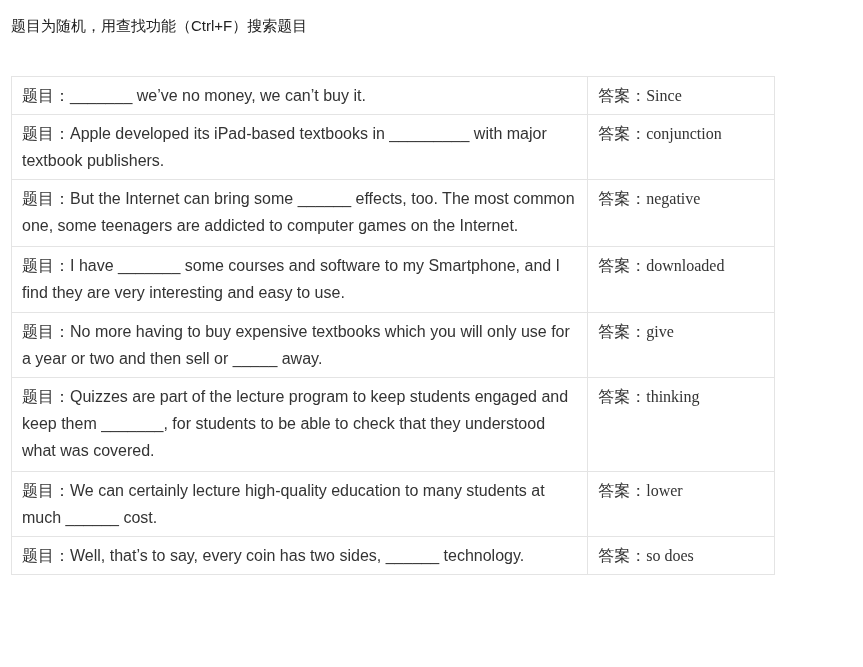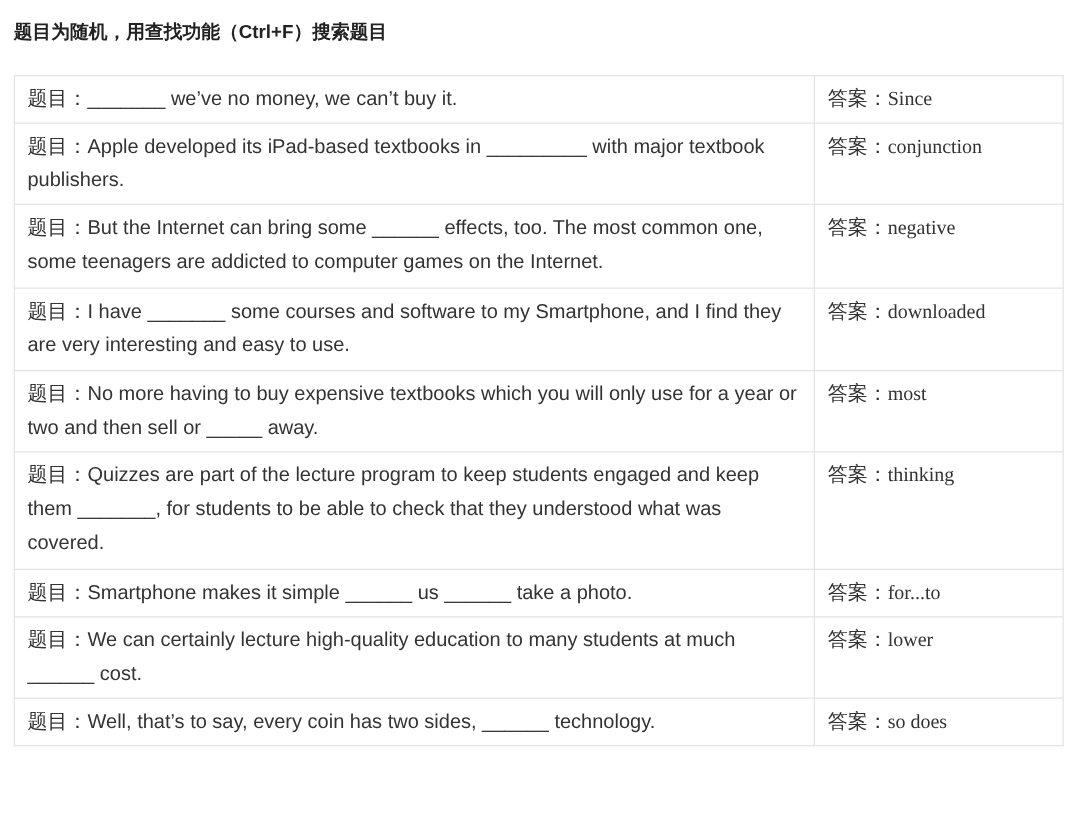--- a/index.html
+++ b/index.html
@@ -3,26 +3,26 @@
 <meta charset="utf-8">
 <style>
   html, body { margin: 0; padding: 0; background: #ffffff; }
   body {
     width: 863px; height: 667px; overflow: hidden;
     font-family: "Liberation Sans", "DejaVu Sans", sans-serif;
     color: #333333;
   }
   .page-title {
     position: absolute; left: 11px; top: 16px;
-    font-size: 15px; font-weight: bold; color: #222222;
+    font-size: 15px; font-weight: normal; color: #222222;
     line-height: 20px;
   }
   table.qa {
-    position: absolute; left: 11px; top: 60px;
-    width: 840px;
+    position: absolute; left: 11px; top: 76px;
+    width: 764px;
     border-collapse: collapse;
     font-size: 16px;
     line-height: 27px;
   }
   table.qa td {
     border: 1px solid #e4e4e4;
     vertical-align: top;
     padding: 5px 10px 5px 10px;
   }
   table.qa td.q { width: 620px; }
@@ -46,29 +46,25 @@
     <tr style="height:67px">
       <td class="q">题目：But the Internet can bring some ______ effects, too. The most common one, some teenagers are addicted to computer games on the Internet.</td>
       <td class="a">答案：negative</td>
     </tr>
     <tr style="height:66px">
       <td class="q">题目：I have _______ some courses and software to my Smartphone, and I find they are very interesting and easy to use.</td>
       <td class="a">答案：downloaded</td>
     </tr>
     <tr style="height:65px">
       <td class="q">题目：No more having to buy expensive textbooks which you will only use for a year or two and then sell or _____ away.</td>
-      <td class="a">答案：most</td>
+      <td class="a">答案：give</td>
     </tr>
     <tr style="height:94px">
       <td class="q">题目：Quizzes are part of the lecture program to keep students engaged and keep them _______, for students to be able to check that they understood what was covered.</td>
       <td class="a">答案：thinking</td>
-    </tr>
-    <tr style="height:38px">
-      <td class="q">题目：Smartphone makes it simple ______ us ______ take a photo.</td>
-      <td class="a">答案：for...to</td>
     </tr>
     <tr style="height:65px">
       <td class="q">题目：We can certainly lecture high-quality education to many students at much ______ cost.</td>
       <td class="a">答案：lower</td>
     </tr>
     <tr style="height:38px">
       <td class="q">题目：Well, that’s to say, every coin has two sides, ______ technology.</td>
       <td class="a">答案：so does</td>
     </tr>
   </tbody>

